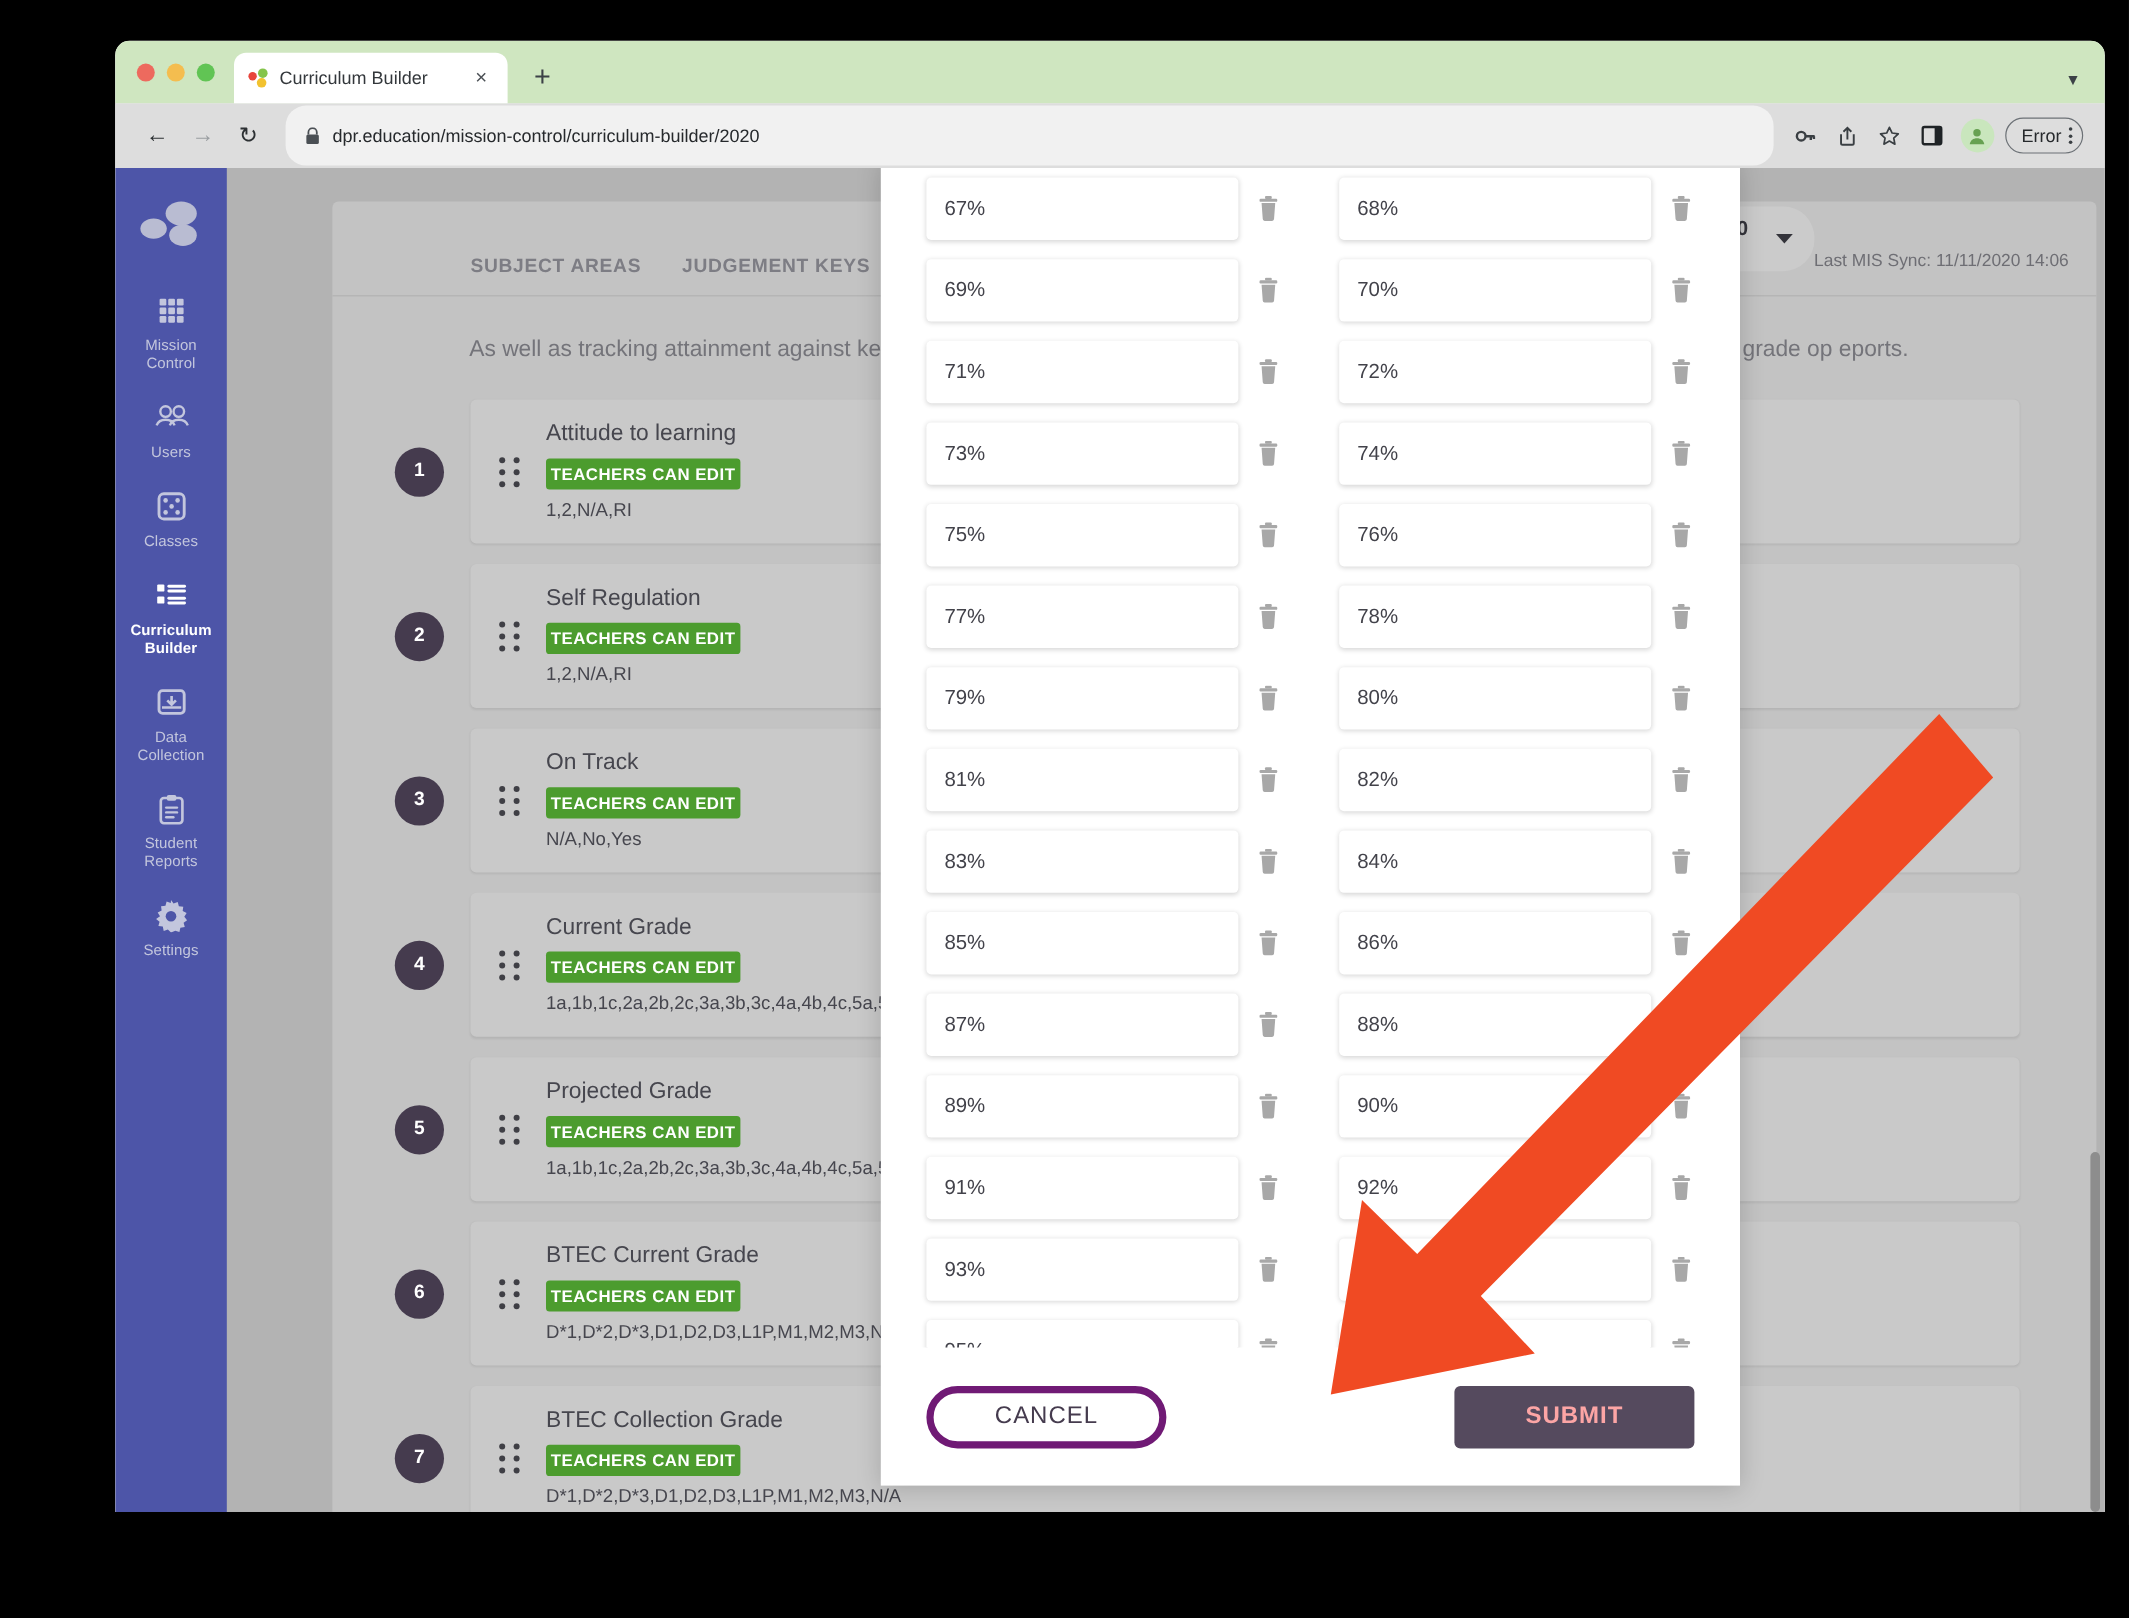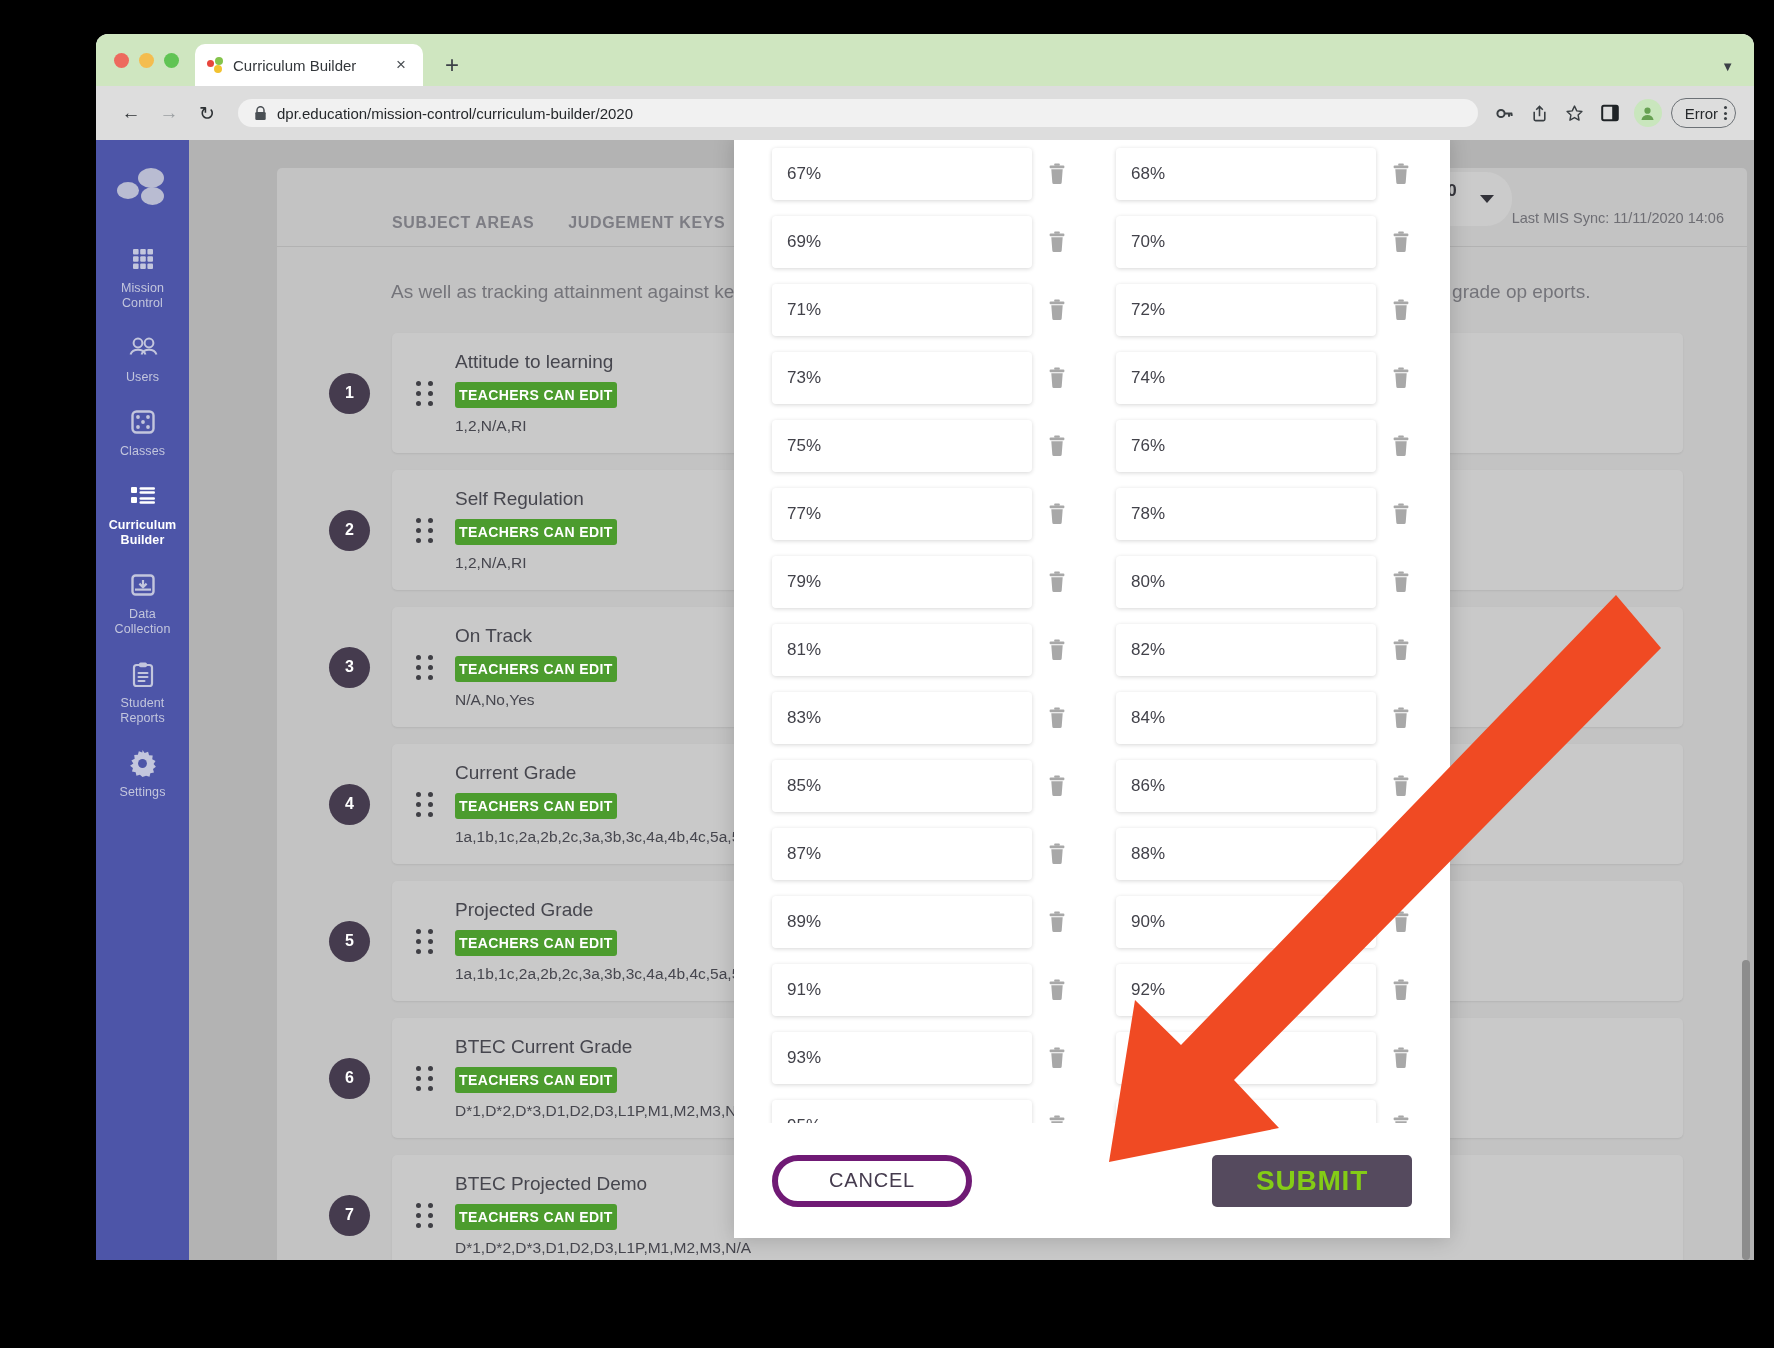--- a/index.html
+++ b/index.html
@@ -85,21 +85,21 @@
   }
   .navbtn {
     width: 34px; height: 34px;
     display: flex; align-items: center; justify-content: center;
     color: #2c3033; font-size: 19px;
     flex: 0 0 auto;
   }
   .navbtn.disabled { color: #9a9ea1; }
   #omnibox {
     flex: 1 1 auto;
-    height: 28px;
+    height: 50px;
     background: #f1f1f1;
     border-radius: 17px;
     display: flex;
     align-items: center;
     padding: 0 16px;
     gap: 10px;
     margin-left: 10px;
     margin-right: 8px;
   }
   #lock-icon { flex: 0 0 auto; display: flex; }
@@ -289,22 +289,22 @@
     border: 6px solid #701a75; border-radius: 26px;
     background: #fff;
     color: #453b4e;
     font-size: 20px; letter-spacing: .8px;
     display: flex; align-items: center; justify-content: center;
   }
   #submit-button {
     width: 200px; height: 52px;
     margin-left: auto;
     background: #554a5e; border-radius: 5px;
-    color: #84cc16;
-    font-size: 28px; font-weight: bold; letter-spacing: .8px;
+    color: #fca5a5;
+    font-size: 20px; font-weight: bold; letter-spacing: .8px;
     display: flex; align-items: center; justify-content: center;
   }
 
   
   #school-selector {
     position: absolute; right: 30px; top: 32px;
     z-index: 5;
     display: flex; align-items: flex-end;
   }
   #school-chip {
@@ -656,21 +656,21 @@
             <div class="grade-card">
               <div class="drag-handle">
                   <i></i>
                   <i></i>
                   <i></i>
                   <i></i>
                   <i></i>
                   <i></i>
                 </div>
               <div class="card-body">
-                <div class="card-title">BTEC Projected Demo</div>
+                <div class="card-title">BTEC Collection Grade</div>
                 <div class="card-badge">TEACHERS CAN EDIT</div>
                 <div class="card-values">D*1,D*2,D*3,D1,D2,D3,L1P,M1,M2,M3,N/A</div>
               </div>
             </div>
           </div>
 
         </div>
       </div>
 
       <div id="school-selector">

